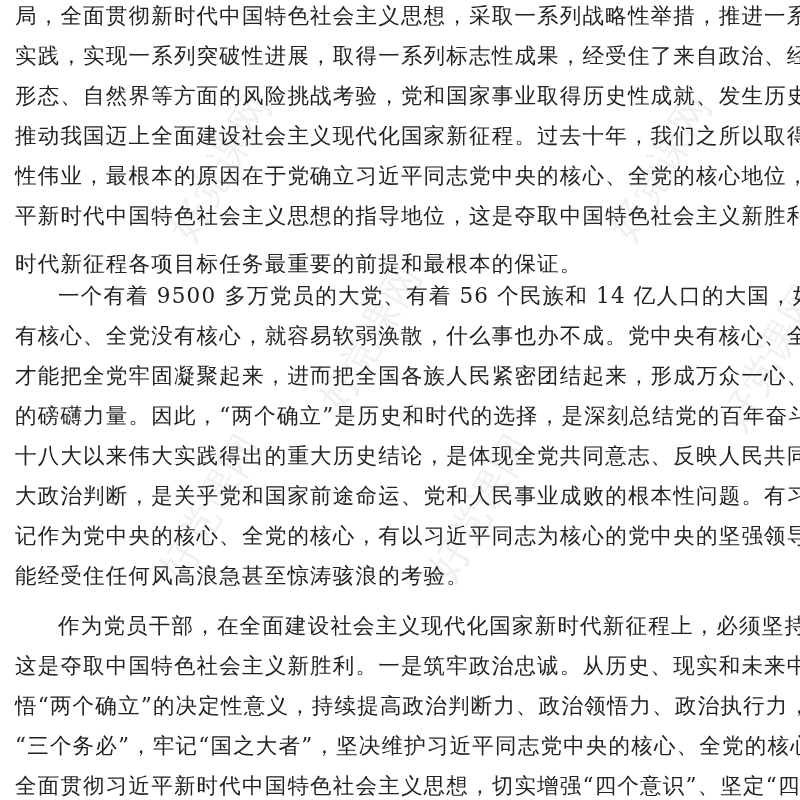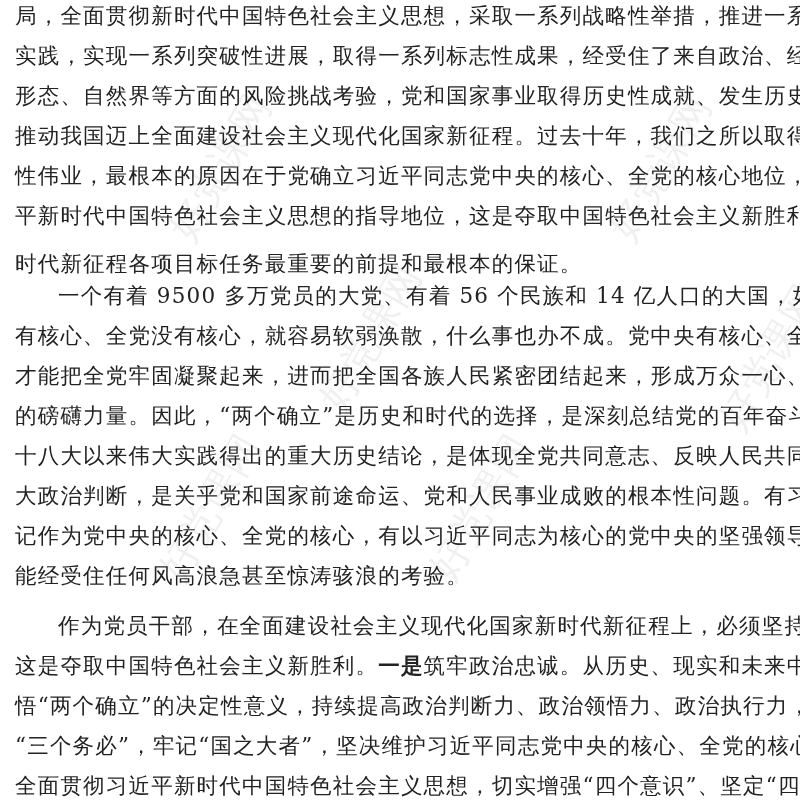--- a/index.html
+++ b/index.html
@@ -1,20 +1,20 @@
 <!DOCTYPE html>
 <html><head>
 <meta charset="utf-8">
 <style>
   html,body{margin:0;padding:0;background:#fff;}
   body{width:800px;height:800px;overflow:hidden;position:relative;font-family:"DejaVu Serif","Liberation Serif",serif;color:#222;}
   .page{position:absolute;left:0;top:0;width:800px;height:800px;}
   .line{position:absolute;left:15px;width:775px;font-size:21.5px;line-height:24px;white-space:nowrap;letter-spacing:1.2px;}
   .indent{left:58px;}
-  .bold{font-weight:bold;}
+  .bold{font-weight:normal;}
   .wm{position:absolute;color:rgba(0,0,0,0.06);font-size:40px;font-family:"DejaVu Sans",sans-serif;transform:rotate(-60deg);white-space:nowrap;pointer-events:none;}
 </style>
 </head>
 <body>
 
 <div class="page">
   <div class="wm" style="left:140px;top:140px;">好党课网</div>
   <div class="wm" style="left:580px;top:140px;">好党课网</div>
   <div class="wm" style="left:290px;top:310px;">好党课网</div>
   <div class="wm" style="left:690px;top:330px;">好党课网</div>

